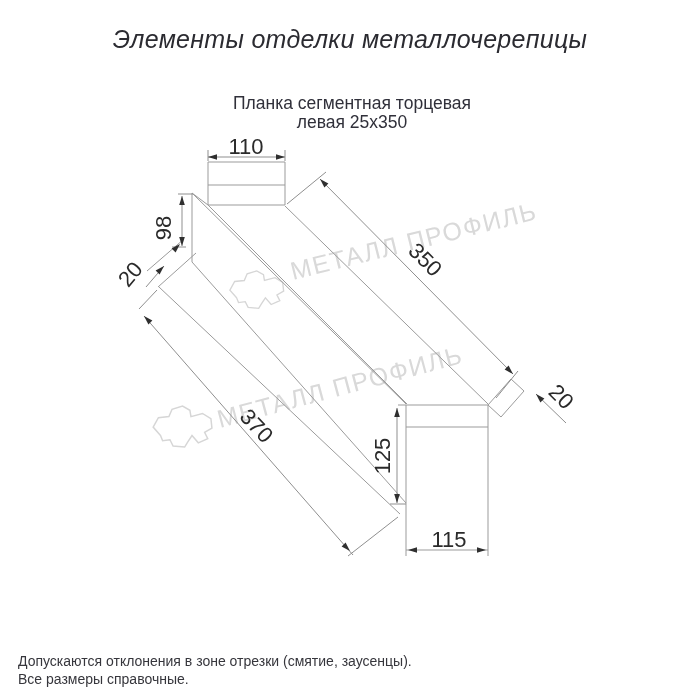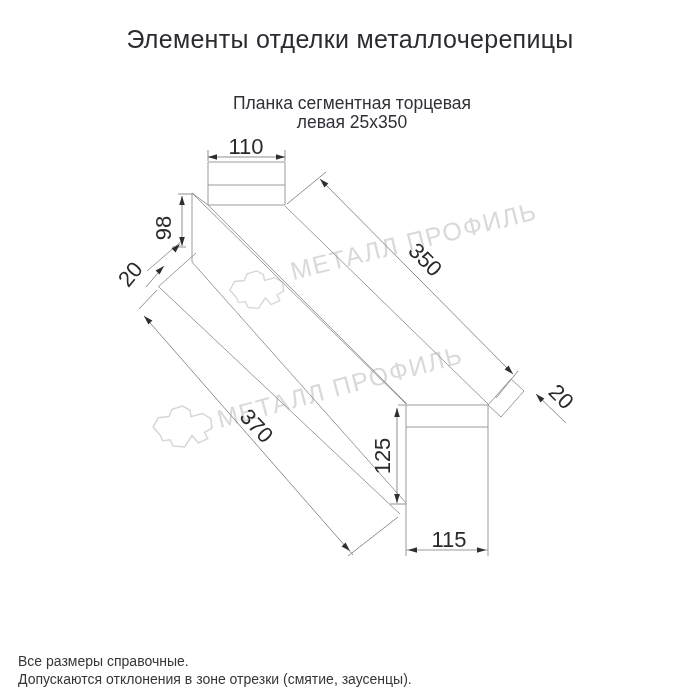--- a/index.html
+++ b/index.html
@@ -2,21 +2,21 @@
 <html><head>
 <meta charset="utf-8">
 <style>
   html,body{margin:0;padding:0;}
   body{
     width:700px;height:700px;position:relative;background:#ffffff;
     font-family:"Liberation Sans", sans-serif;overflow:hidden;
   }
   .page-title{
     position:absolute;top:25px;left:0;width:700px;text-align:center;
-    font-size:25px;color:#2b2b31;letter-spacing:0.3px;
+    font-size:25px;color:#2b2b31;letter-spacing:0.3px;font-style:italic;
   }
   .subtitle{
     position:absolute;top:94px;left:0;width:704px;text-align:center;
     font-size:17.5px;line-height:18.5px;color:#30303a;
   }
   .drawing{position:absolute;left:0;top:0;}
   .footer{
     position:absolute;left:18px;top:652px;font-size:14px;line-height:18px;
     color:#36363c;
   }
@@ -131,15 +131,15 @@
     <text class="dim-text" transform="translate(136,279) rotate(-50)">20</text>
     <text class="dim-text" transform="translate(420,265) rotate(45)">350</text>
     <text class="dim-text" transform="translate(556,402) rotate(45)">20</text>
     <text class="dim-text" transform="translate(251,431) rotate(47)">370</text>
     <text class="dim-text" transform="translate(390,456) rotate(-90)">125</text>
     <text class="dim-text" x="449" y="547">115</text>
   </g>
 </svg>
 
 <div class="footer">
+  <div>Допускаются отклонения в зоне отрезки (смятие, заусенцы).</div>
   <div>Все размеры справочные.</div>
-  <div>Допускаются отклонения в зоне отрезки (смятие, заусенцы).</div>
 </div>
 
 </body></html>

